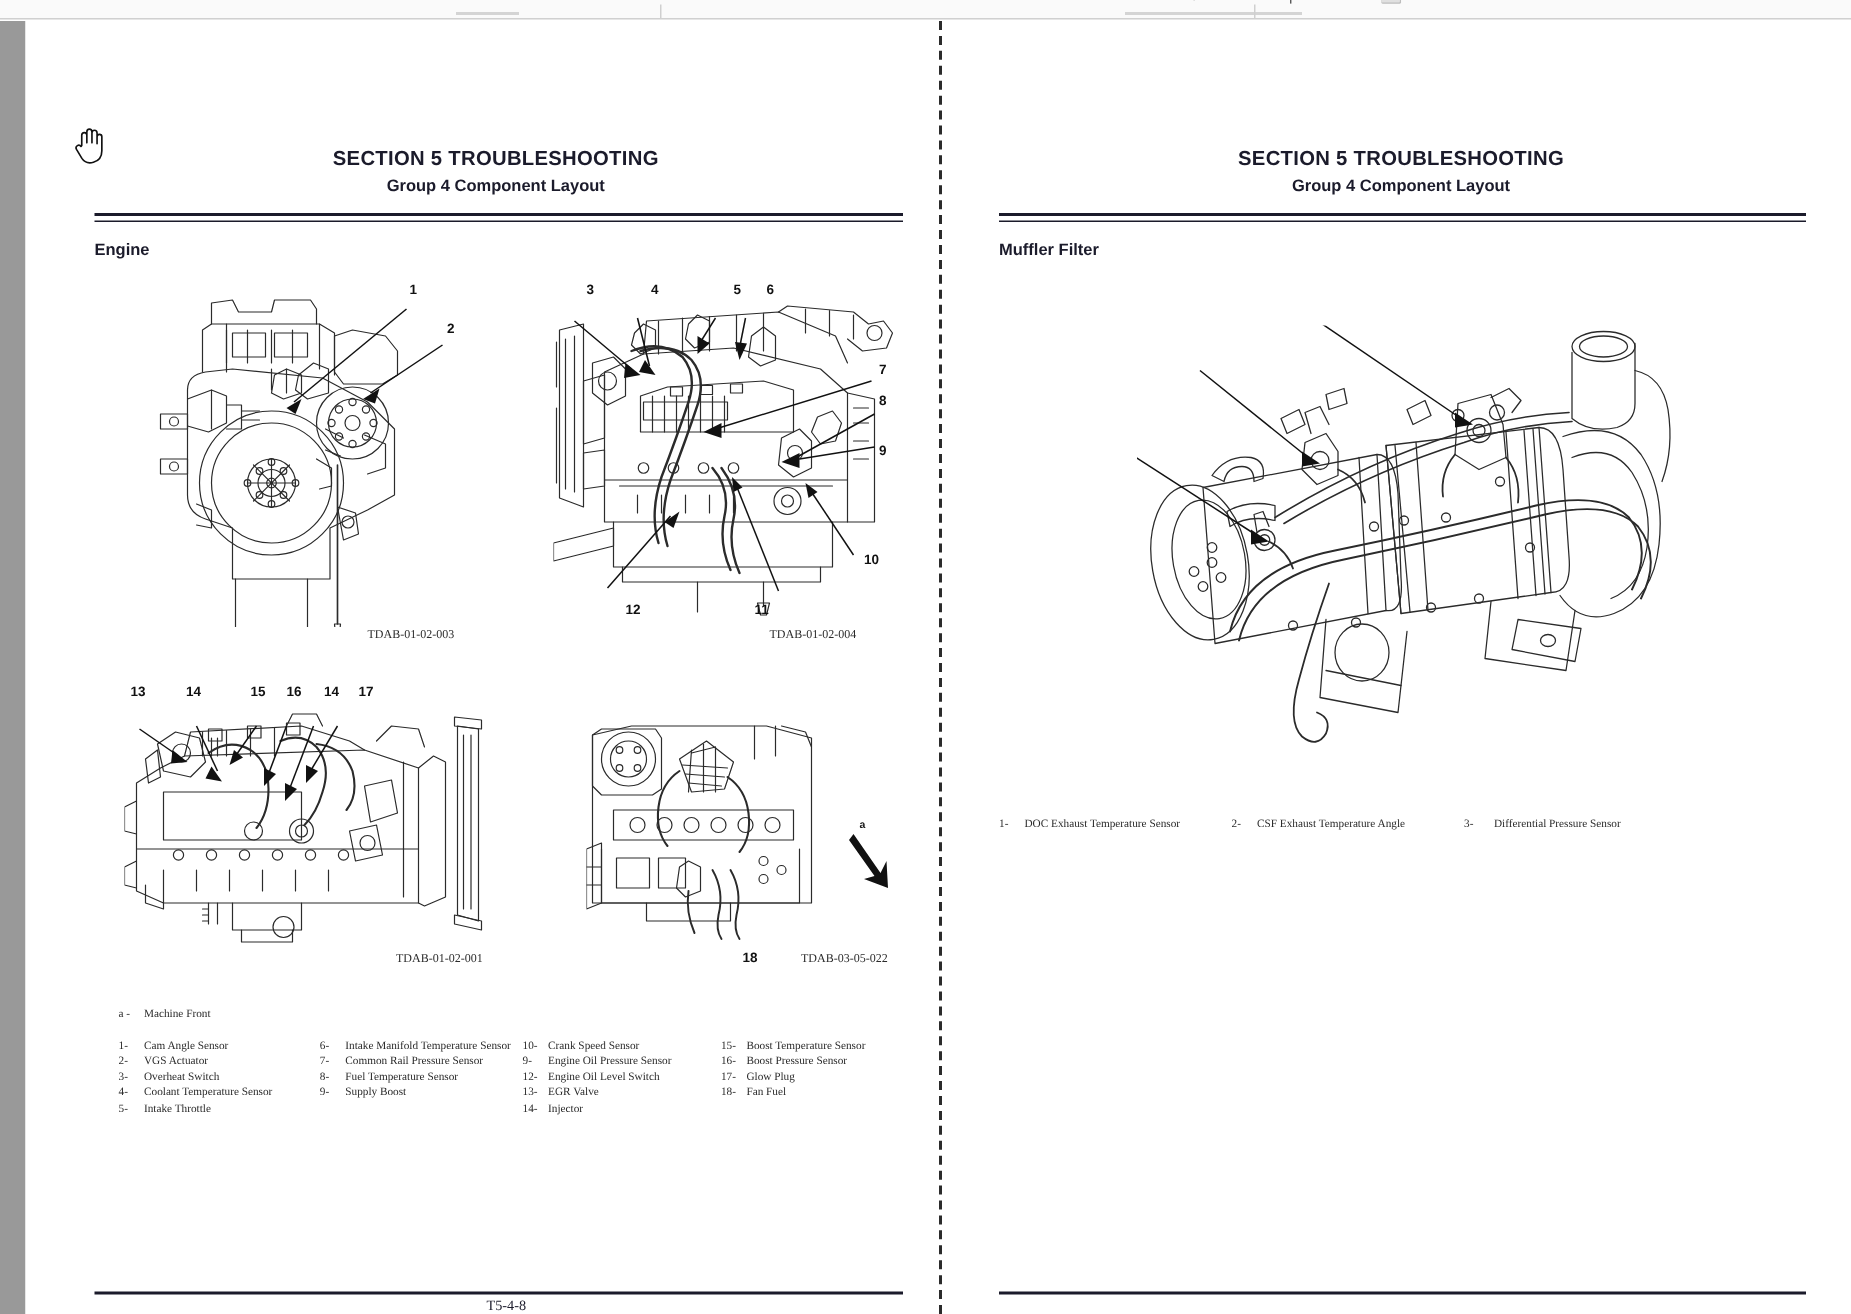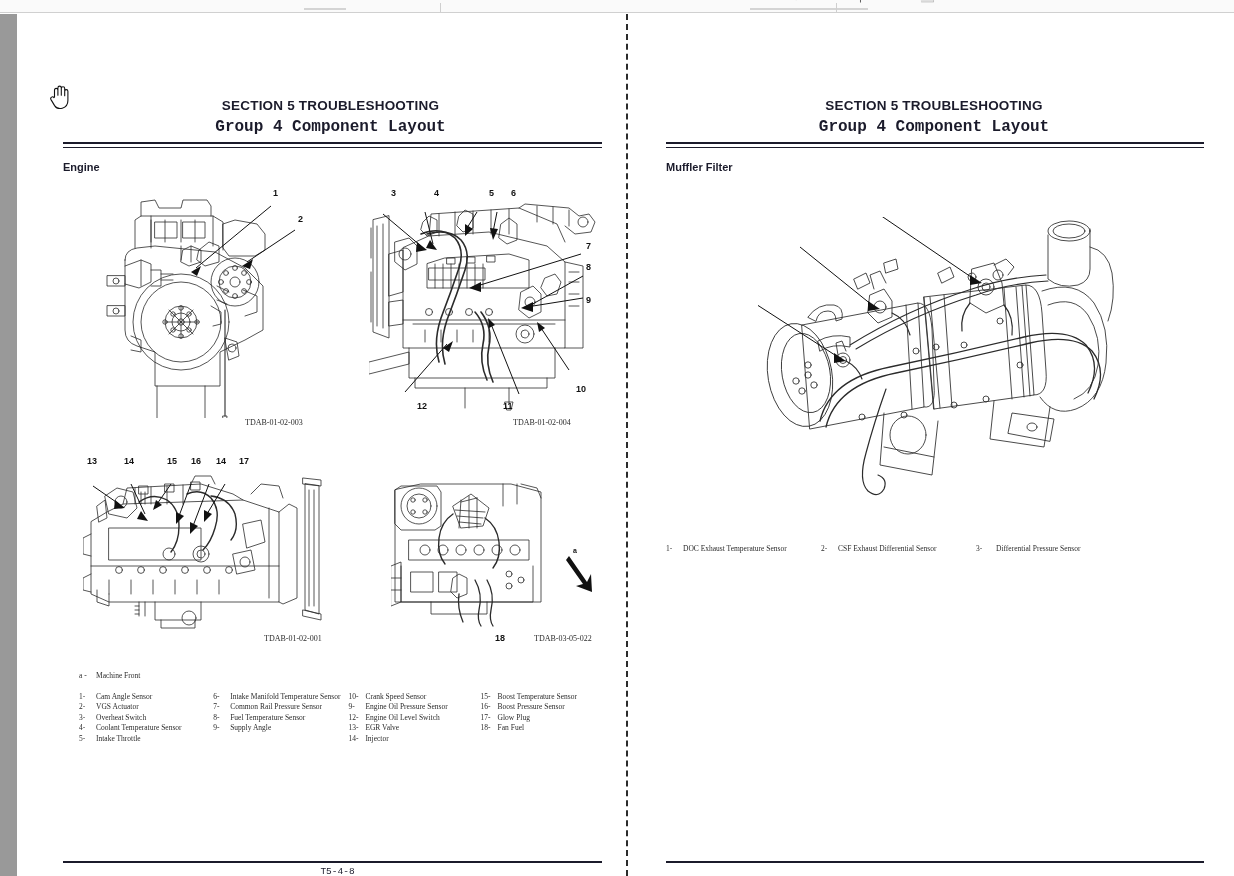--- a/index.html
+++ b/index.html
@@ -64,23 +64,22 @@
   
   .doc-head {
     position: absolute; left: 0; right: 0;
     text-align: center;
   }
   .doc-head .line1 {
     font-size: 13.5px; font-weight: bold; color: #1b1b2b;
     letter-spacing: 0.2px;
   }
   .doc-head .line2 {
-    font-size: 16px; font-weight: bold; color: #1b1b2b;
+    font-size: 11px; font-weight: bold; color: #1b1b2b;
     margin-top: 5px;
-    font-family: Liberation Mono, monospace;
   }
   .head-rule {
     position: absolute; height: 0;
     border-top: 2px solid #1b1b2b;
   }
   .head-rule.thin {
     border-top: 1px solid #1b1b2b;
   }
 
   .section-title {
@@ -358,21 +357,21 @@
           </g>
         </svg>
       </div>
       <span class="callout" style="left:374px; top:146px;">3</span>
       <span class="callout" style="left:417px; top:146px;">4</span>
       <span class="callout" style="left:472px; top:146px;">5</span>
       <span class="callout" style="left:494px; top:146px;">6</span>
       <span class="callout" style="left:569px; top:199px;">7</span>
       <span class="callout" style="left:569px; top:220px;">8</span>
       <span class="callout" style="left:569px; top:253px;">9</span>
-      <span class="callout" style="left:559px; top:342px;">10</span>
+      <span class="callout" style="left:559px; top:326px;">10</span>
       <span class="callout" style="left:486px; top:359px;">11</span>
       <span class="callout" style="left:400px; top:359px;">12</span>
       <span class="fig-code" style="left:496px; top:376px;">TDAB-01-02-004</span>
 
       <div class="drawing" style="left:66px; top:428px;">
         <svg width="252" height="160" viewBox="0 0 252 160" fill="none" stroke="#2b2b2b" stroke-width="0.8">
           <g stroke-linejoin="round" stroke-linecap="round">
 
             <path d="M8 52 L8 124 L26 132 L196 132 L196 42 L160 30 L40 34 L24 42 Z"></path>
             <rect x="26" y="58" width="92" height="32"></rect>
@@ -544,21 +543,21 @@
           <div class="legend-row">
             <span class="num">7-</span>
             <span class="lab">Common Rail Pressure Sensor</span>
           </div>
           <div class="legend-row">
             <span class="num">8-</span>
             <span class="lab">Fuel Temperature Sensor</span>
           </div>
           <div class="legend-row">
             <span class="num">9-</span>
-            <span class="lab">Supply Angle</span>
+            <span class="lab">Supply Boost</span>
           </div>
         </div>
         <div class="legend-col" style="width:134px;">
           <div class="legend-row">
             <span class="num">10-</span>
             <span class="lab">Crank Speed Sensor</span>
           </div>
           <div class="legend-row">
             <span class="num">9-</span>
             <span class="lab">Engine Oil Pressure Sensor</span>
@@ -590,21 +589,21 @@
             <span class="lab">Glow Plug</span>
           </div>
           <div class="legend-row">
             <span class="num">18-</span>
             <span class="lab">Fan Fuel</span>
           </div>
         </div>
       </div>
 
       <div class="foot-rule" style="left:46px; right:24px; top:819px;"></div>
-      <div class="foot-num" style="left:56px; right:24px; top:824px;font-family:Liberation Mono, monospace;">T5-4-8</div>
+      <div class="foot-num" style="left:56px; right:24px; top:824px;">T5-4-8</div>
     </div>
   </div>
 
   <div class="page right">
     <div class="page-inner">
 
       <div class="doc-head" style="top:56px; left:36px; right:30px;">
         <div class="line1">SECTION 5 TROUBLESHOOTING</div>
         <div class="line2">Group 4 Component Layout</div>
       </div>
@@ -707,21 +706,21 @@
       <div class="legend-grid" style="left:38px; top:502px; width:540px;">
         <div class="legend-col" style="width:155px;">
           <div class="legend-row">
             <span class="num">1-</span>
             <span class="lab">DOC Exhaust Temperature Sensor</span>
           </div>
         </div>
         <div class="legend-col" style="width:155px;">
           <div class="legend-row">
             <span class="num">2-</span>
-            <span class="lab">CSF Exhaust Differential Sensor</span>
+            <span class="lab">CSF Exhaust Temperature Angle</span>
           </div>
         </div>
         <div class="legend-col" style="width:190px;">
           <div class="legend-row">
             <span class="num" style="width:20px; flex:0 0 20px;">3-</span>
             <span class="lab">Differential Pressure Sensor</span>
           </div>
         </div>
       </div>
 

